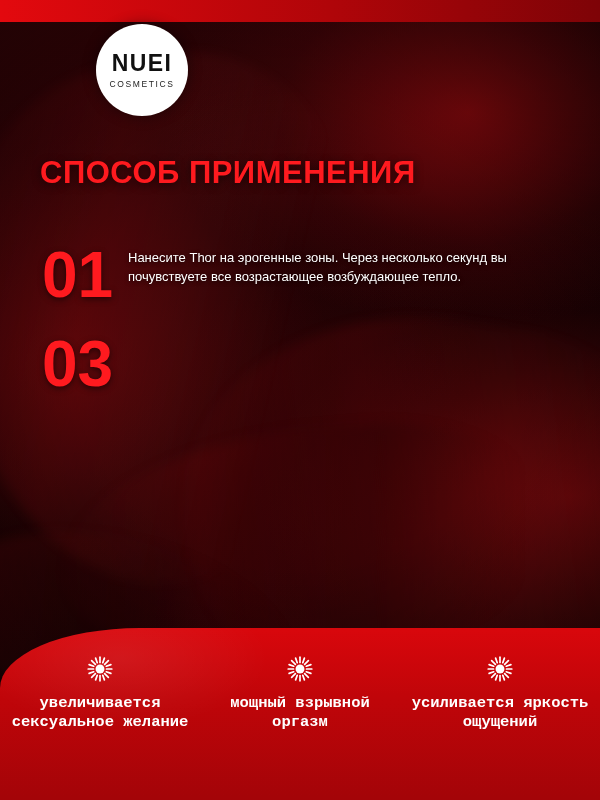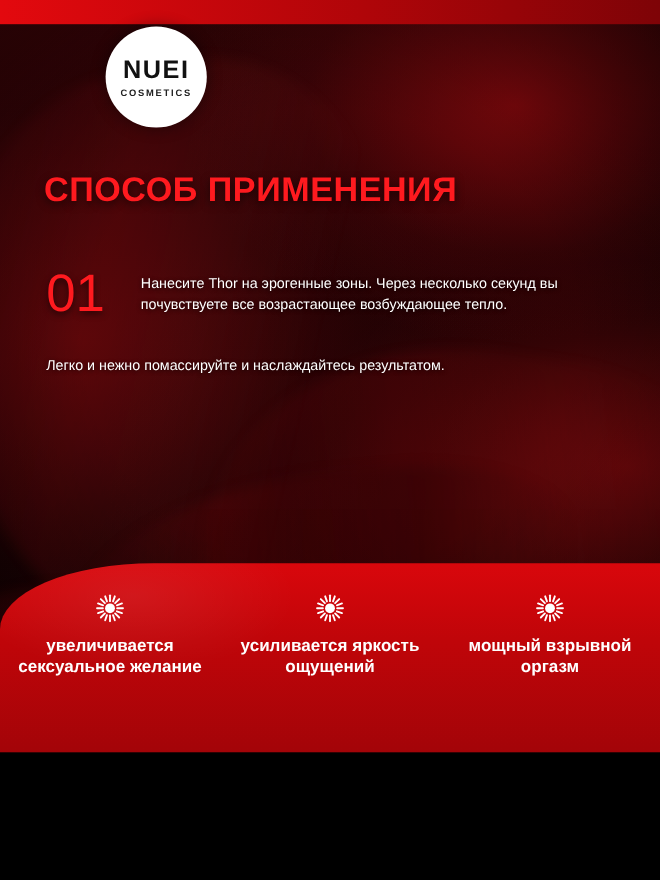--- a/index.html
+++ b/index.html
@@ -9,21 +9,21 @@
   body {
     width: 600px;
     height: 800px;
     font-family: "Liberation Sans", sans-serif;
     background: #000;
     overflow: hidden;
   }
   .poster {
     position: relative;
     width: 600px;
-    height: 684px;
+    height: 800px;
     overflow: hidden;
     background:
       radial-gradient(ellipse 420px 300px at 78% 14%, rgba(150,10,14,0.75) 0%, rgba(90,6,10,0.35) 45%, rgba(0,0,0,0) 72%),
       radial-gradient(ellipse 520px 420px at 12% 45%, rgba(120,8,12,0.55) 0%, rgba(55,4,7,0.3) 50%, rgba(0,0,0,0) 78%),
       radial-gradient(ellipse 600px 360px at 95% 62%, rgba(170,12,16,0.55) 0%, rgba(70,5,8,0.25) 52%, rgba(0,0,0,0) 80%),
       linear-gradient(160deg, #3c0407 0%, #1b0103 30%, #0a0001 55%, #150203 75%, #060000 100%);
   }
   
   .silk {
     position: absolute;
@@ -87,21 +87,21 @@
     font-weight: 700;
     letter-spacing: 1.4px;
     color: #111;
     line-height: 1;
   }
   .logo-sub {
     margin-top: 4px;
     font-size: 8.5px;
     letter-spacing: 1.6px;
     color: #222;
-    font-weight: 700;
+    font-weight: 400;
   }
 
   
   .heading {
     position: absolute;
     left: 40px; top: 155px;
     width: 540px;
     font-size: 31px;
     font-weight: 700;
     color: #ff1a1f;
@@ -118,22 +118,22 @@
     width: 530px;
   }
   .step {
     display: flex;
     align-items: flex-start;
     margin-bottom: 30px;
   }
   .step-num {
     width: 86px;
     flex: 0 0 86px;
-    font-size: 48px;
-    font-weight: 400;
+    font-size: 64px;
+    font-weight: 700;
     color: #ff1a1f;
     line-height: 0.92;
     text-shadow: 0 2px 6px rgba(0,0,0,0.55);
   }
   .step-text {
     flex: 1;
     color: #ffffff;
     font-size: 13px;
     line-height: 1.45;
     padding-top: 3px;
@@ -162,20 +162,21 @@
     width: 600px;
     display: flex;
   }
   .benefit {
     flex: 1;
     display: flex;
     flex-direction: column;
     align-items: center;
     text-align: center;
     padding: 0 8px;
+    font-family: Liberation Mono, monospace;
   }
   .burst {
     width: 26px; height: 26px;
     margin-bottom: 12px;
   }
   .benefit-label {
     color: #ffffff;
     font-size: 15.5px;
     font-weight: 700;
     line-height: 1.25;
@@ -203,21 +204,21 @@
 
   <div class="steps">
 
     <div class="step">
       <div class="step-num">01</div>
       <div class="step-text">Нанесите Thor  на эрогенные зоны. Через несколько секунд вы почувствуете все возрастающее возбуждающее тепло.</div>
     </div>
 
 
     <div class="step">
-      <div class="step-text">Легко и нежно помассируйте и наслаждайтесь результатом.</div>
+      <div class="step-num">03</div>
     </div>
 
   </div>
 
   <div class="bottom">
     <div class="benefits">
 
       <div class="benefit">
         <svg class="burst" viewBox="0 0 32 32">
           <g fill="#ffffff">
@@ -262,21 +263,21 @@
               <line x1="19.4" y1="23.7" x2="21.4" y2="29.4"></line>
               <line x1="2.6" y1="21.4" x2="8.3" y2="19.4"></line>
               <line x1="23.7" y1="12.6" x2="29.4" y2="10.6"></line>
               <line x1="2.6" y1="10.6" x2="8.3" y2="12.6"></line>
               <line x1="23.7" y1="19.4" x2="29.4" y2="21.4"></line>
               <line x1="10.6" y1="29.4" x2="12.6" y2="23.7"></line>
               <line x1="19.4" y1="8.3" x2="21.4" y2="2.6"></line>
             </g>
           </g>
         </svg>
-        <div class="benefit-label">усиливается яркость ощущений</div>
+        <div class="benefit-label">мощный взрывной оргазм</div>
       </div>
 
       <div class="benefit">
         <svg class="burst" viewBox="0 0 32 32">
           <g fill="#ffffff">
             <circle cx="16" cy="16" r="5.5"></circle>
             <g stroke="#ffffff" stroke-width="2.1" stroke-linecap="round">
               <line x1="16" y1="1.5" x2="16" y2="8"></line>
               <line x1="16" y1="24" x2="16" y2="30.5"></line>
               <line x1="1.5" y1="16" x2="8" y2="16"></line>
@@ -289,19 +290,19 @@
               <line x1="19.4" y1="23.7" x2="21.4" y2="29.4"></line>
               <line x1="2.6" y1="21.4" x2="8.3" y2="19.4"></line>
               <line x1="23.7" y1="12.6" x2="29.4" y2="10.6"></line>
               <line x1="2.6" y1="10.6" x2="8.3" y2="12.6"></line>
               <line x1="23.7" y1="19.4" x2="29.4" y2="21.4"></line>
               <line x1="10.6" y1="29.4" x2="12.6" y2="23.7"></line>
               <line x1="19.4" y1="8.3" x2="21.4" y2="2.6"></line>
             </g>
           </g>
         </svg>
-        <div class="benefit-label">мощный взрывной оргазм</div>
+        <div class="benefit-label">усиливается яркость ощущений</div>
       </div>
 
     </div>
   </div>
 
 </div>
 
 </body></html>

